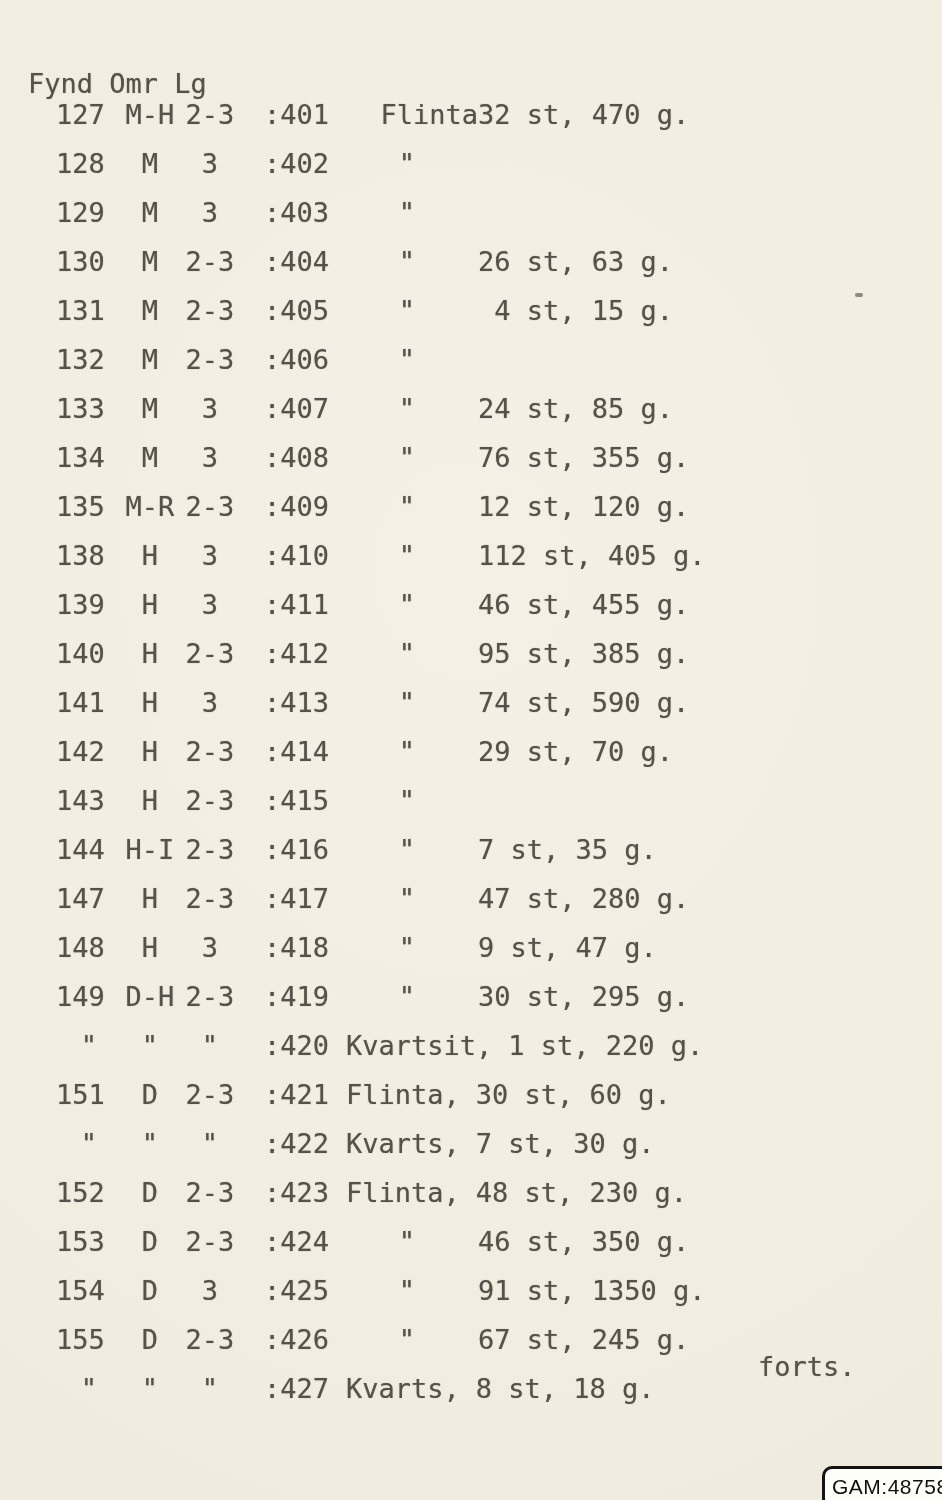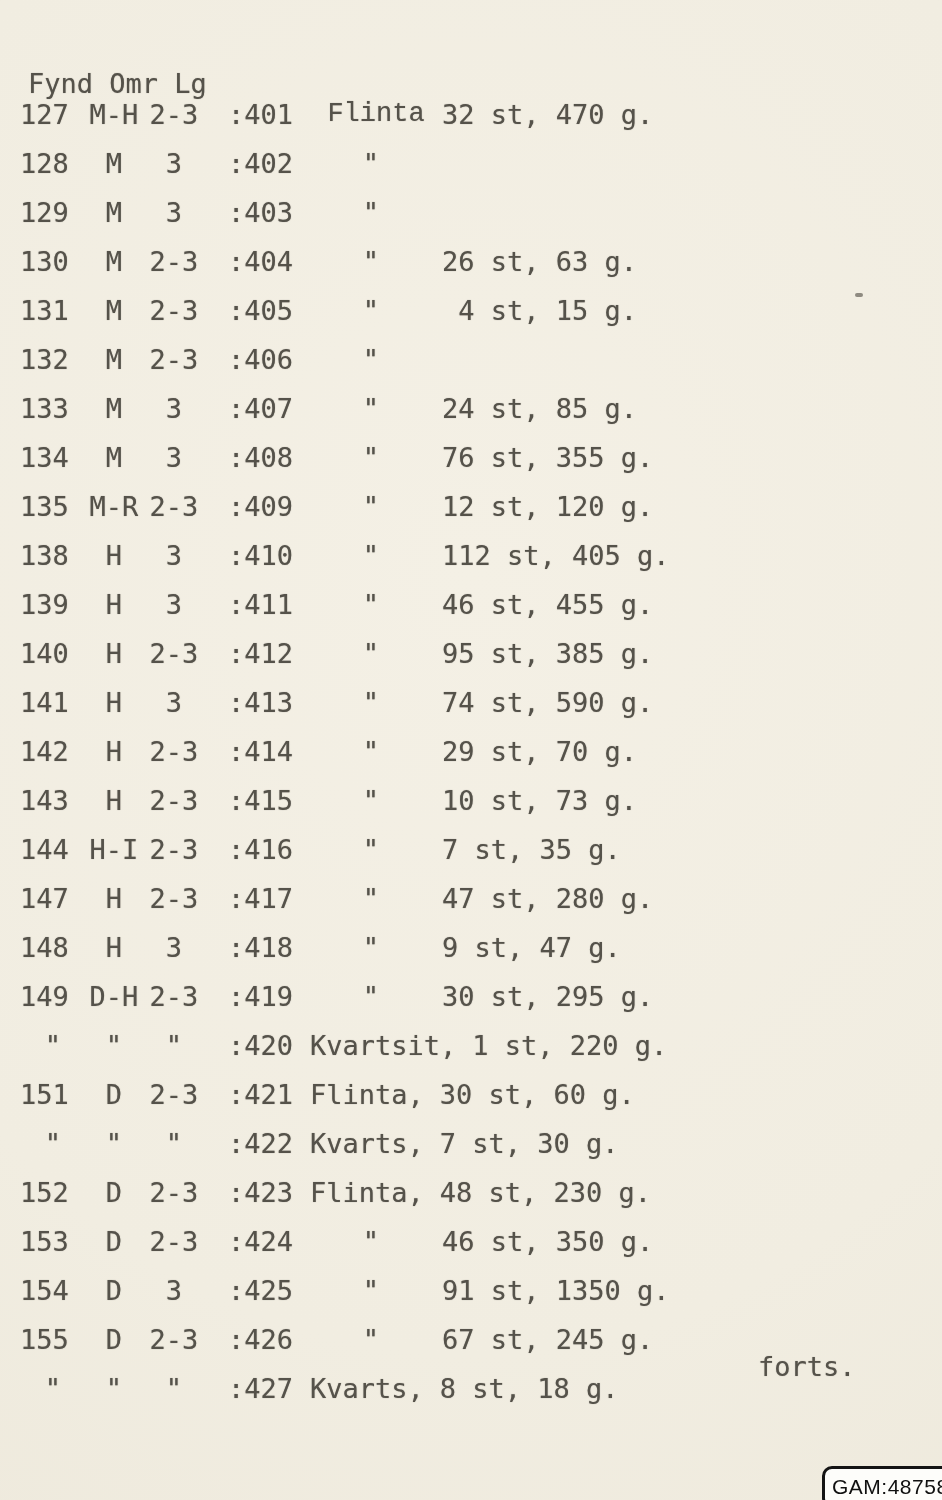--- a/index.html
+++ b/index.html
@@ -15,26 +15,26 @@
     font-size:27px;
     text-shadow:0 0 1px rgba(85,82,74,.55);
   }
   .header{
     position:absolute;left:28px;top:58px;
     line-height:27px;white-space:pre;margin-top:12px;
   }
   .rows{position:absolute;left:20px;top:90px;}
   .row{display:flex;height:49px;}
   .c{display:block;white-space:pre;line-height:49px;font-size:27px;text-shadow:0 0 1px rgba(85,82,74,.55);}
-  .fynd{width:66px;}
+  .fynd{width:66px;margin-left:36px;}
   .omr{width:56px;text-align:center;}
   .lg{width:64px;text-align:center;}
   .nr{width:94px;padding-left:22px;box-sizing:border-box;}
   .mat{width:142px;text-align:center;}
-  .row.mat-left .mat{text-align:center;padding-left:10px;box-sizing:border-box;font-family:Liberation Mono, monospace;}
+  .row.mat-left .mat{text-align:right;padding-left:10px;box-sizing:border-box;}
   .row.named .mat{width:auto;text-align:right;padding-left:10px;box-sizing:border-box;}
   .row.named .amt{padding-left:16px;}
   .row.ditto-f .fynd{text-align:center;}
   .forts{
     position:absolute;left:758px;top:1353px;
     line-height:27px;white-space:pre;
   }
   .speck{
     position:absolute;left:855px;top:293px;width:8px;height:4px;
     background:#6e6a60;border-radius:2px;opacity:.75;
@@ -163,21 +163,20 @@
         <span class="c nr">:414</span>
         <span class="c mat">"</span>
         <span class="c amt">29 st, 70 g.</span>
       </div>
     <div class="row">
         <span class="c fynd">143</span>
         <span class="c omr">H</span>
         <span class="c lg">2-3</span>
         <span class="c nr">:415</span>
         <span class="c mat">"</span>
-        <span class="c amt">10 st, 73 g.</span>
       </div>
     <div class="row">
         <span class="c fynd">144</span>
         <span class="c omr">H-I</span>
         <span class="c lg">2-3</span>
         <span class="c nr">:416</span>
         <span class="c mat">"</span>
         <span class="c amt">7 st, 35 g.</span>
       </div>
     <div class="row">

